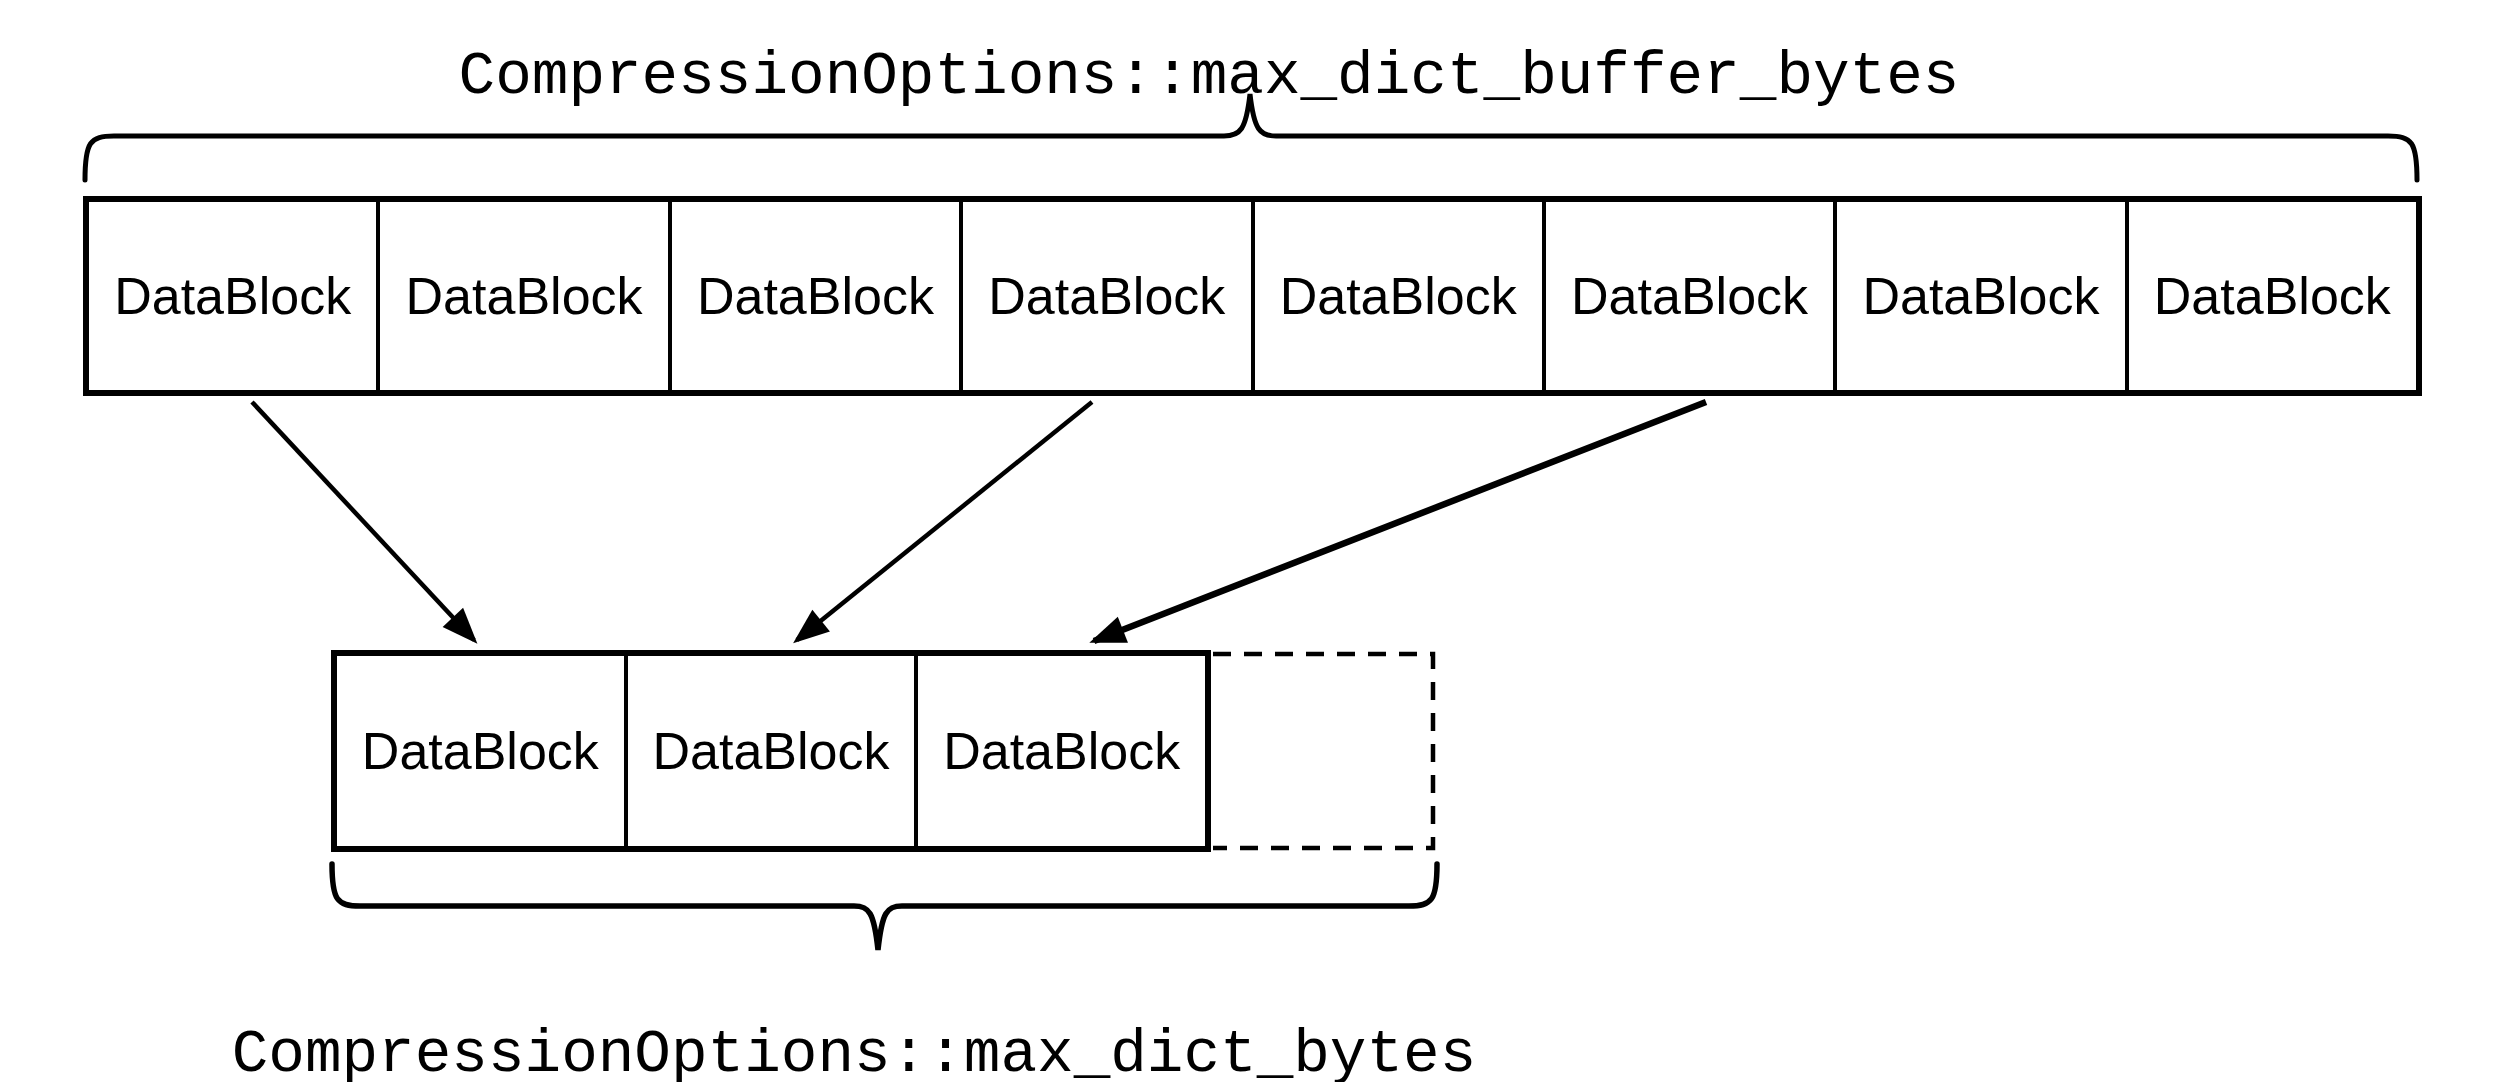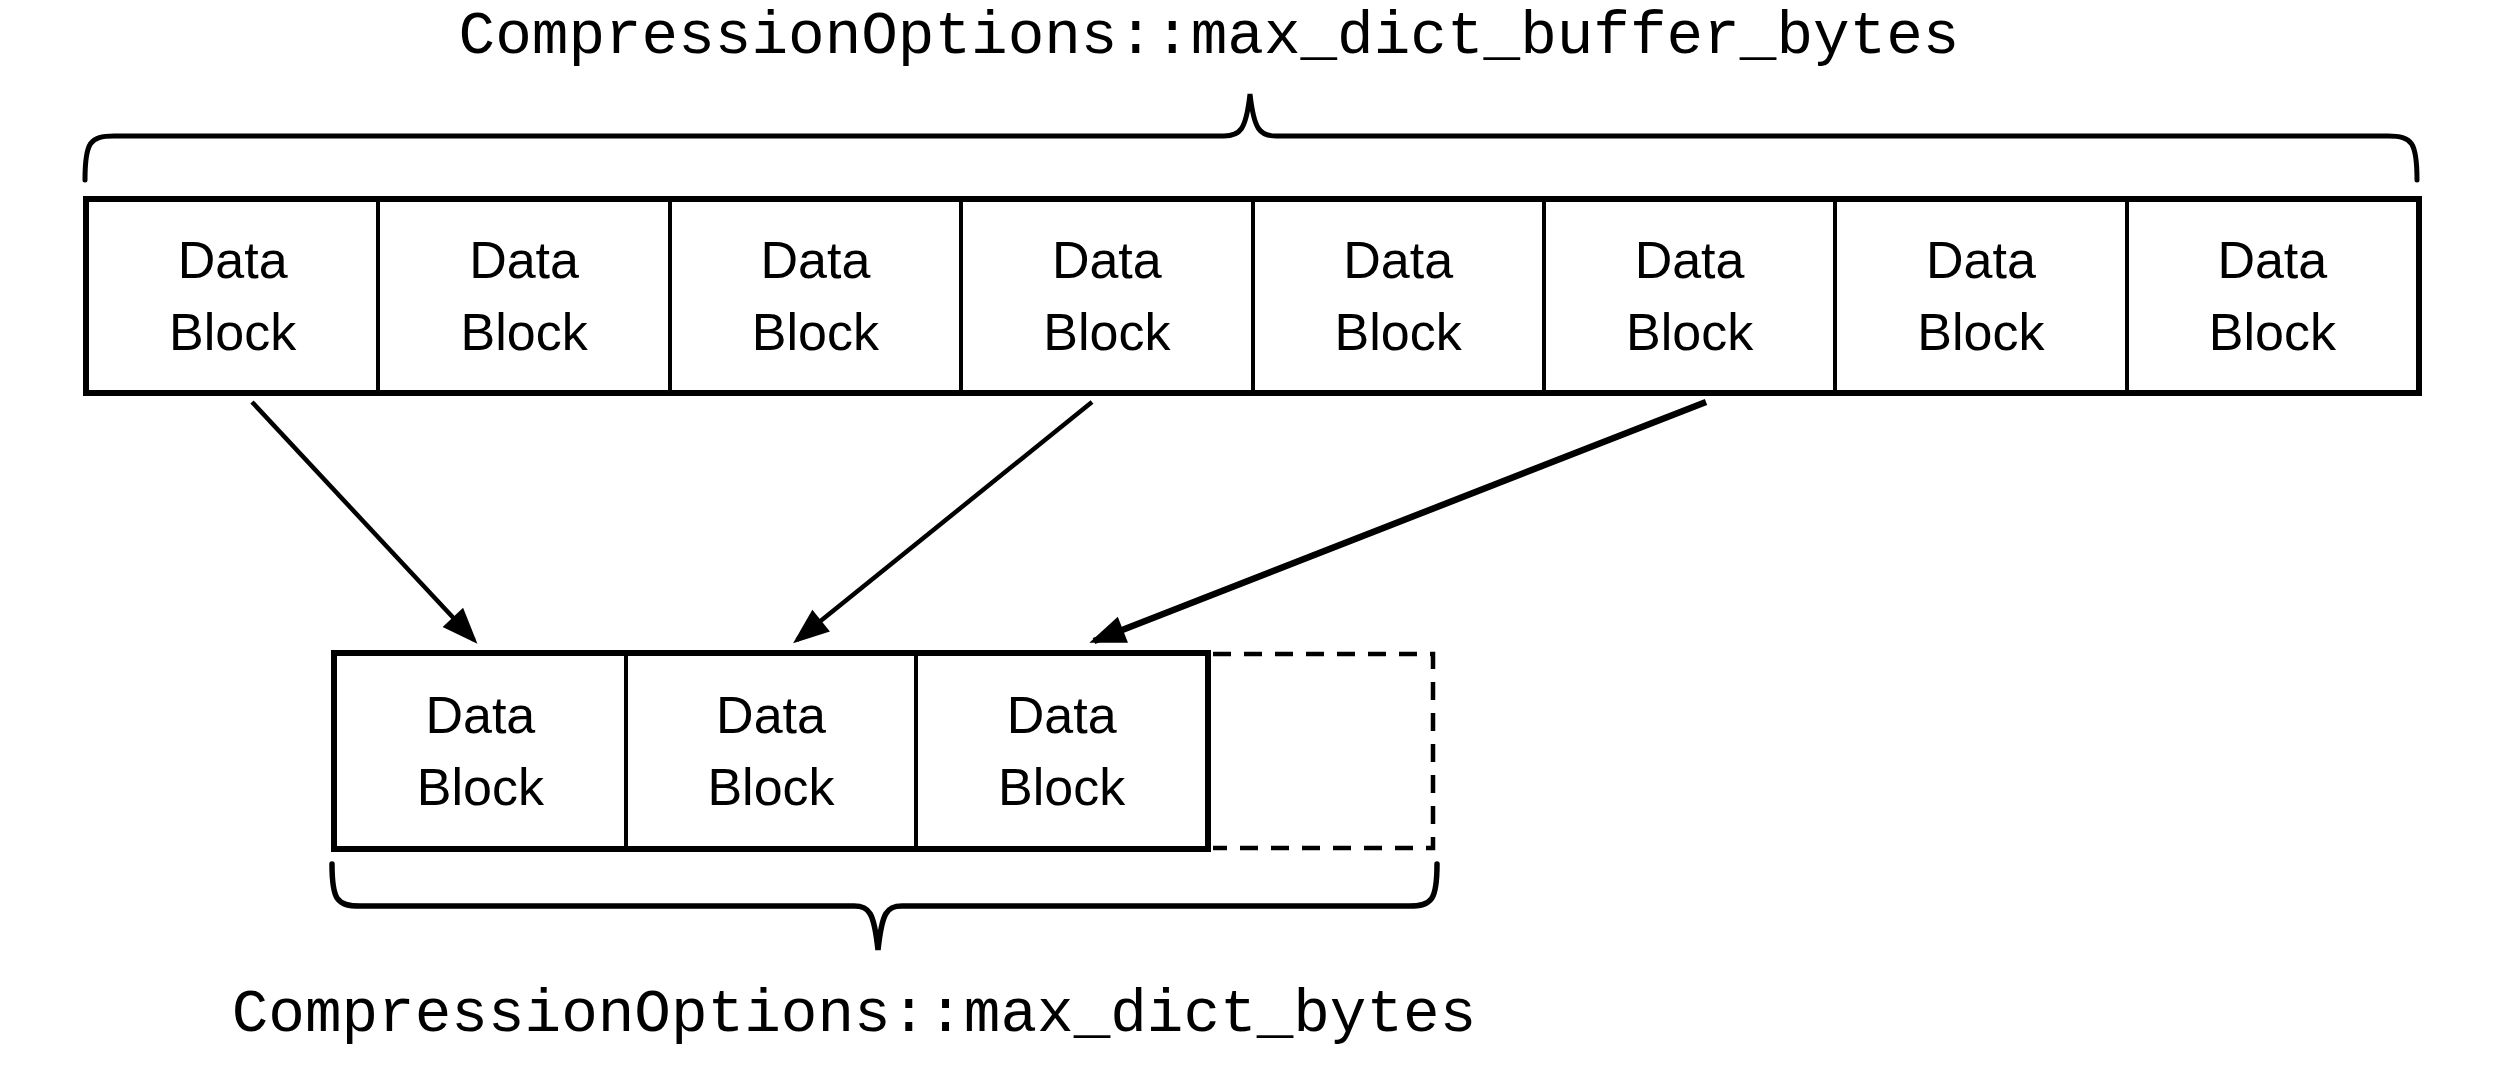--- a/index.html
+++ b/index.html
@@ -12,39 +12,40 @@
     font-family:"Liberation Sans", sans-serif;
   }
   .mono-label{
     position:absolute;
     font-family:"Liberation Mono","DejaVu Sans Mono",monospace;
     font-size:61px;
     line-height:61px;
     color:#000;
     white-space:nowrap;
     transform:translateX(-50%);
+    margin-top:40px;
   }
   #top-label{ left:1209px; top:6px; }
   #bottom-label{ left:854px; top:984px; }
 
   .row{
     position:absolute;
     display:flex;
     box-sizing:border-box;
     border:6px solid #000;
     background:#fff;
   }
   #top-row{ left:83px; top:196px; width:2339px; height:200px; }
   #bottom-row{ left:331px; top:650px; width:880px; height:202px; }
 
   .block{
     flex:1 1 0;
     border-left:4px solid #000;
     display:flex;
-    flex-direction:column;
+    flex-direction:row;
     align-items:center;
     justify-content:center;
     text-align:center;
   }
   .block:first-child{ border-left:none; }
   .block span{
     font-size:52px;
     line-height:72px;
     color:#000;
     font-weight:400;

